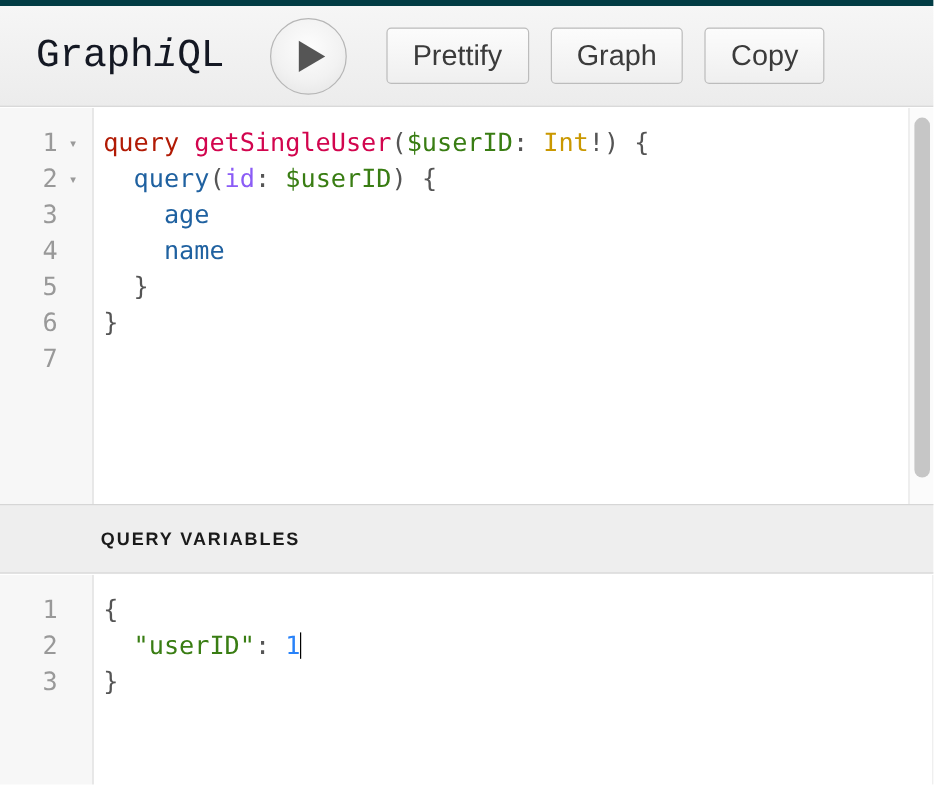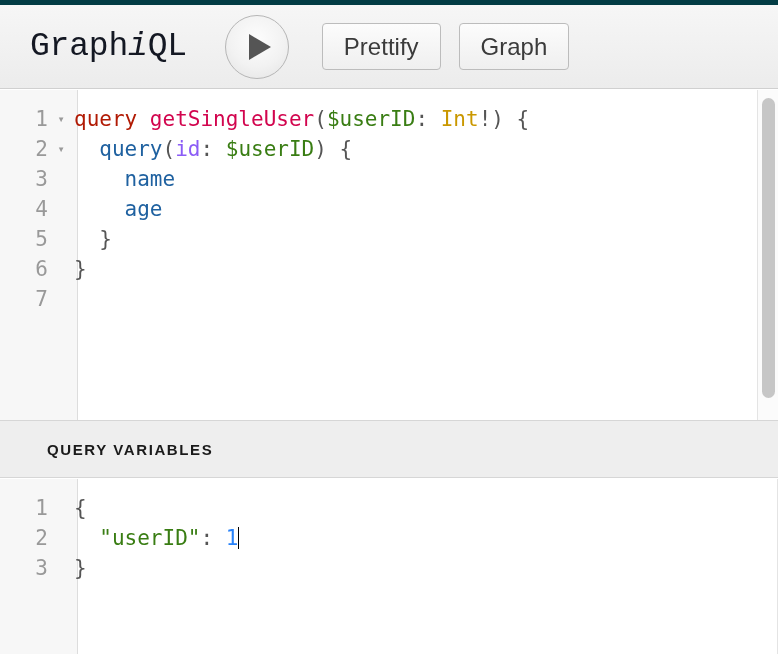--- a/index.html
+++ b/index.html
@@ -117,21 +117,21 @@
     position: absolute;
     top: 420px; left: 0;
     width: 778px;
     height: 58px;
     background: #eeeeee;
     border-top: 1px solid #d6d6d6;
     border-bottom: 1px solid #d6d6d6;
     box-sizing: border-box;
     display: flex;
     align-items: center;
-    padding-left: 47px;
+    padding-left: 84px;
     cursor: pointer;
   }
   .vars-header-label {
     font-size: 15px;
     font-weight: bold;
     letter-spacing: 1.6px;
     color: #1a1a1a;
     font-family: "Liberation Sans", sans-serif;
   }
 
@@ -156,21 +156,21 @@
     position: absolute;
     top: 0; left: 0;
     width: 78px;
     height: 100%;
     background: #f7f7f7;
     border-right: 1px solid #dddddd;
     box-sizing: border-box;
   }
   .code-area {
     position: absolute;
-    top: 0; left: 69px; right: 0;
+    top: 0; left: 81px; right: 0;
     height: 100%;
     padding-top: 14px;
     box-sizing: border-box;
   }
   .gutter-inner {
     padding-top: 14px;
   }
 
   .gline {
     height: 30px;
@@ -263,20 +263,21 @@
 
     <div class="logo"><span>Graph</span><span class="em">i</span><span>QL</span></div>
 
     <div class="execute-button">
       <div class="play-triangle"></div>
     </div>
 
     <div class="tbar-buttons">
       <div class="tbar-btn">Prettify</div>
       <div class="tbar-btn">Graph</div>
+      <div class="tbar-btn">Copy</div>
     </div>
   </div>
 
   <div class="query-pane">
     <div class="editor">
       <div class="gutter">
         <div class="gutter-inner" id="query-gutter">
             <div class="gline">
               <span>1</span>
               <span class="fold">▾</span>
@@ -304,22 +305,22 @@
             <div class="gline">
               <span>7</span>
               <span class="fold empty">▾</span>
             </div>
           </div>
       </div>
       <div class="code-area">
         <div id="query-code">
             <div class="cline"><span class="t-keyword">query </span><span class="t-def">getSingleUser</span><span class="t-punct">(</span><span class="t-variable">$userID</span><span class="t-punct">: </span><span class="t-type">Int</span><span class="t-punct">!) {</span></div>
             <div class="cline"><span class="t-punct">  </span><span class="t-property">query</span><span class="t-punct">(</span><span class="t-attribute">id</span><span class="t-punct">: </span><span class="t-variable">$userID</span><span class="t-punct">) {</span></div>
+            <div class="cline"><span class="t-punct">    </span><span class="t-property">age</span></div>
             <div class="cline"><span class="t-punct">    </span><span class="t-property">name</span></div>
-            <div class="cline"><span class="t-punct">    </span><span class="t-property">age</span></div>
             <div class="cline"><span class="t-punct">  }</span></div>
             <div class="cline"><span class="t-punct">}</span></div>
           </div>
       </div>
       <div class="vscroll">
         <div class="vscroll-thumb"></div>
       </div>
     </div>
   </div>
 

